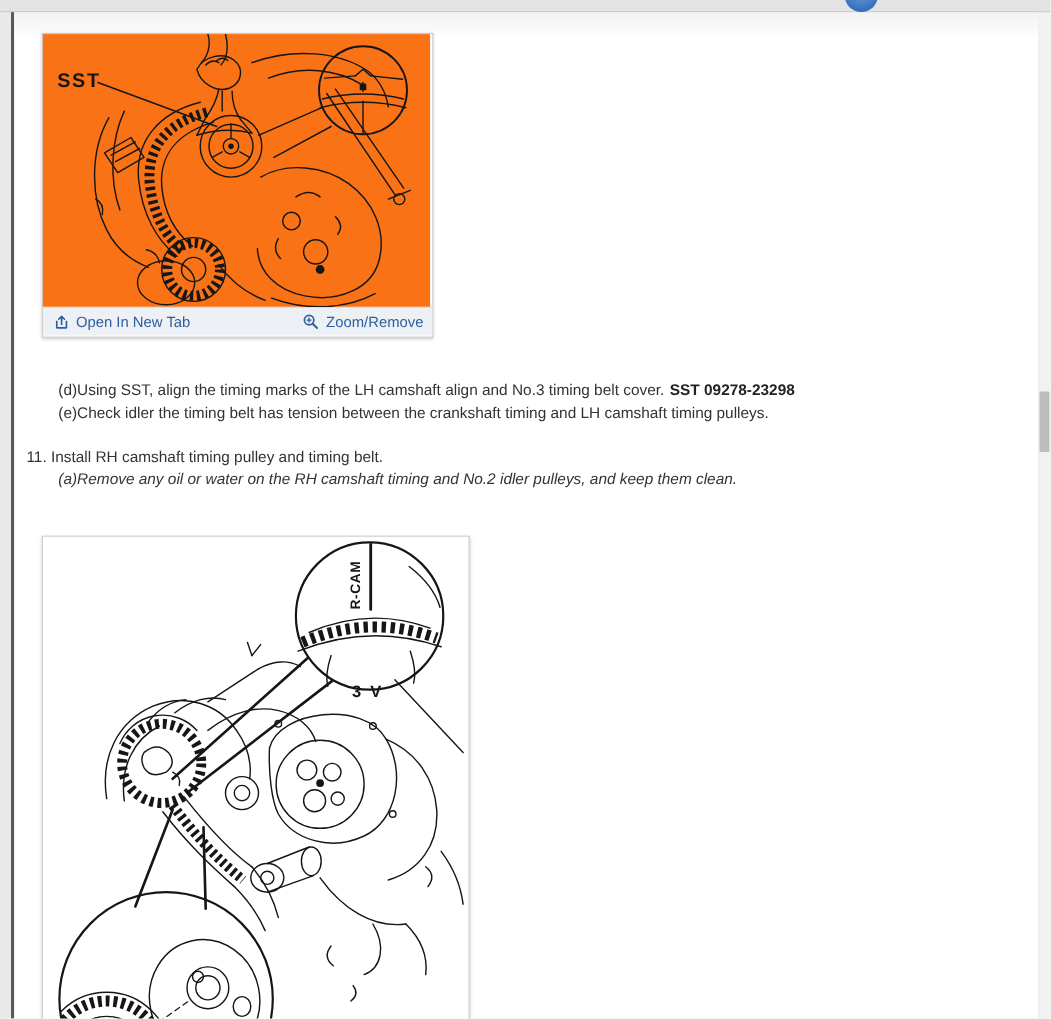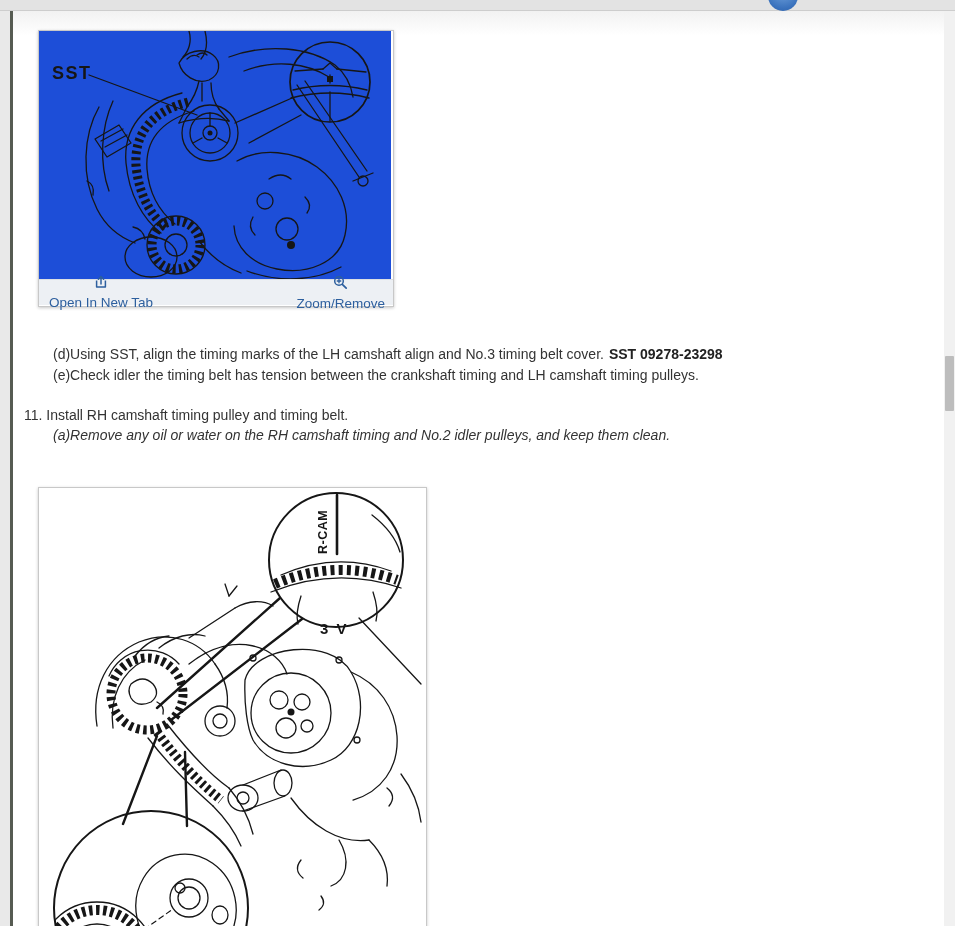--- a/index.html
+++ b/index.html
@@ -20,29 +20,29 @@
     z-index:6;cursor:pointer;
   }
   .scroll-track{position:absolute;right:0;top:0;width:11px;height:926px;background:#f1f1f1;z-index:4;}
   .scroll-thumb{position:absolute;right:1px;top:356px;width:9px;height:55px;background:#bdbdbd;border-radius:1px;}
 
   .figure-card{
     position:absolute;background:#ffffff;border:1px solid #c8c8c8;
     box-shadow:0 1px 3px rgba(0,0,0,0.22);z-index:3;
   }
   .card1{left:38px;top:30px;width:354px;height:275px;}
-  .card1 .fig-body{width:352px;height:248px;background:#1d4ed8;overflow:hidden;}
+  .card1 .fig-body{width:352px;height:248px;background:#f97316;overflow:hidden;}
   .fig-footer{
     height:26px;background:#edf0f4;border-top:1px solid #dcdfe3;
     display:flex;align-items:center;justify-content:space-between;
     padding:0 8px 0 10px;box-sizing:border-box;
   }
   .fig-link{
     display:flex;align-items:center;gap:6px;color:#2d5f9e;
-    font-size:13.5px;cursor:pointer;text-decoration:none;white-space:nowrap;flex-direction:column;
+    font-size:13.5px;cursor:pointer;text-decoration:none;white-space:nowrap;
   }
   .fig-link svg{display:block;}
 
   .card2{left:38px;top:487px;width:387px;height:470px;}
   .card2 .fig-body{width:385px;height:468px;background:#ffffff;overflow:hidden;}
 
   .text-block p{position:absolute;margin:0;font-size:14px;color:#333333;white-space:nowrap;z-index:2;}
   .p-d{left:53px;top:346px;}
   .p-e{left:53px;top:367px;}
   .p-11{left:24px;top:407px;}

